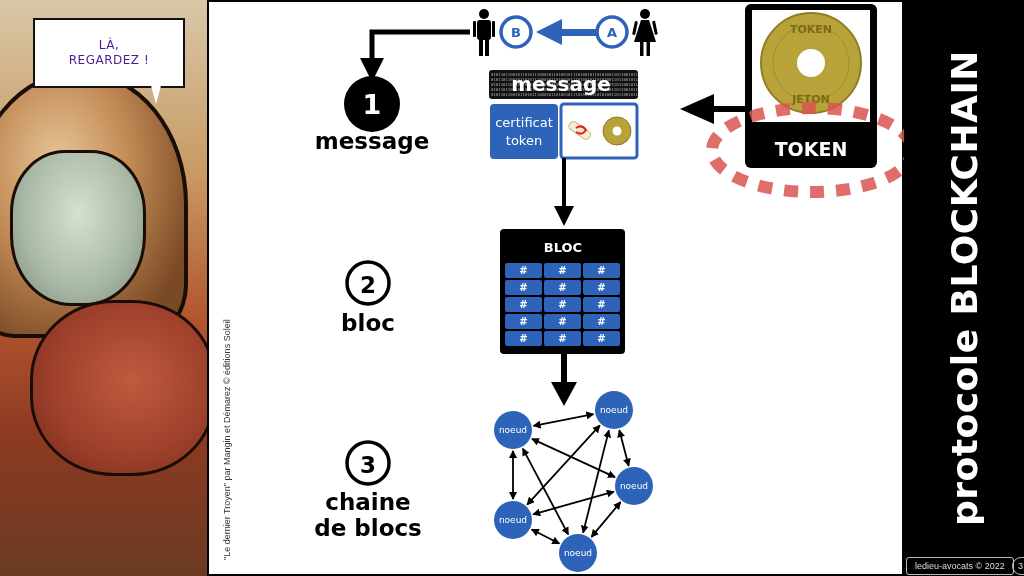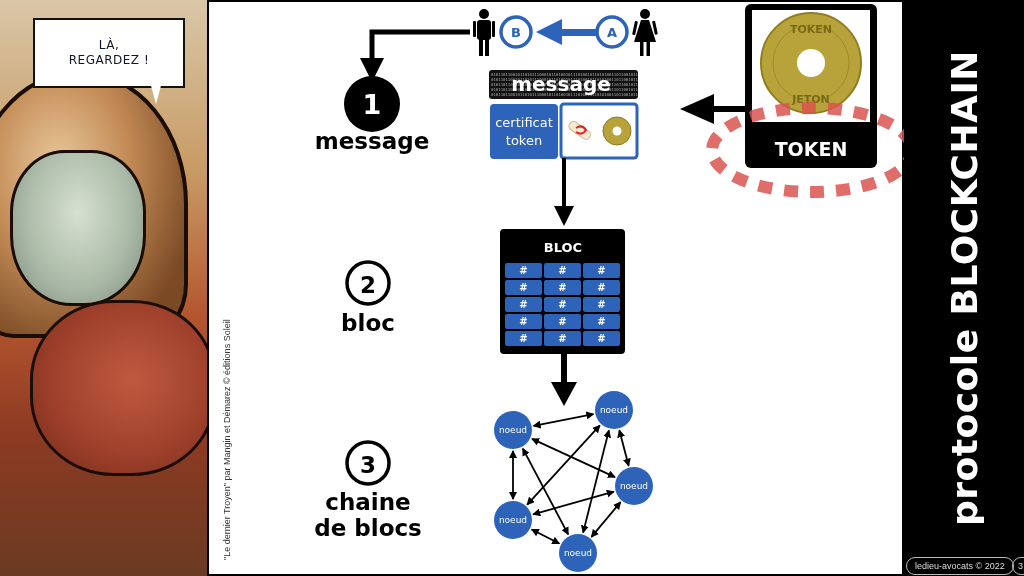--- a/index.html
+++ b/index.html
@@ -7,30 +7,30 @@
   .comic { position:absolute; left:0; top:0; width:207px; height:576px; overflow:hidden;
     background: linear-gradient(180deg,#d9c7a8 0%,#c89a63 30%,#b3562f 55%,#8e3a22 75%,#6b3a22 100%); border-right:2px solid #000; }
   .comic .helmet { position:absolute; left:-30px; top:70px; width:210px; height:260px; border-radius:50% 50% 20% 20%;
     background: radial-gradient(ellipse at 40% 35%, #e8c79a 0%, #c28a55 40%, #7a4a25 80%); border:4px solid #1a0d05; }
   .comic .face { position:absolute; left:10px; top:150px; width:130px; height:150px; border-radius:40% 40% 45% 45%;
     background: radial-gradient(ellipse at 50% 40%, #d6e0d0 0%, #a9b8a6 60%, #7d8c7a 100%); border:3px solid #1a0d05; }
   .comic .hand { position:absolute; left:30px; top:300px; width:180px; height:170px; border-radius:45%;
     background: radial-gradient(ellipse at 55% 45%, #c05a3f 0%, #9c3f2a 60%, #6e2a1a 100%); border:3px solid #1a0d05; }
   .bubble { position:absolute; left:33px; top:18px; width:148px; height:66px; background:#fff; border:2px solid #111;
     display:flex; align-items:center; justify-content:center; text-align:center; font-family:"DejaVu Sans", sans-serif;
-    font-size:12px; line-height:15px; letter-spacing:0.5px; color:#0f172a; }
+    font-size:12px; line-height:15px; letter-spacing:0.5px; color:#4c1d95; }
   .bubble-tail { position:absolute; left:150px; top:82px; width:0; height:0; border-left:6px solid transparent; border-right:6px solid transparent; border-top:22px solid #fff; }
   .credit { position:absolute; left:222px; top:560px; transform-origin:left top; transform:rotate(-90deg);
     font-family:"Liberation Sans", sans-serif; font-size:9px; color:#333; white-space:nowrap; }
   .stage { position:absolute; left:209px; top:2px; width:693px; height:572px; background:#fff; }
   svg.diagram { position:absolute; left:0; top:0; }
   .side { position:absolute; left:904px; top:0; width:120px; height:576px; background:#000; }
   .side-title { position:absolute; left:964px; top:288px; transform:translate(-50%,-50%) rotate(-90deg); white-space:nowrap;
     color:#fff; font-family:"DejaVu Sans", sans-serif; font-weight:bold; font-size:36px; letter-spacing:0.5px; }
-  .footer-pill { position:absolute; left:906px; top:557px; height:16px; padding:0 8px; border:1px solid #bbb; border-radius:9px;
+  .footer-pill { position:absolute; left:906px; top:557px; height:16px; padding:0 8px; border:1px solid #bbb; border-radius:3px;
     color:#ddd; font-family:"Liberation Sans", sans-serif; font-size:9px; line-height:16px; white-space:nowrap; }
   .page-pill { position:absolute; left:1012px; top:557px; height:16px; width:20px; padding-left:5px; border:1px solid #bbb; border-radius:9px;
     color:#ddd; font-family:"Liberation Sans", sans-serif; font-size:9px; line-height:16px; }
 </style>
 </head>
 <body>
 
 <div class="comic">
   <div class="helmet"></div>
   <div class="face"></div>

